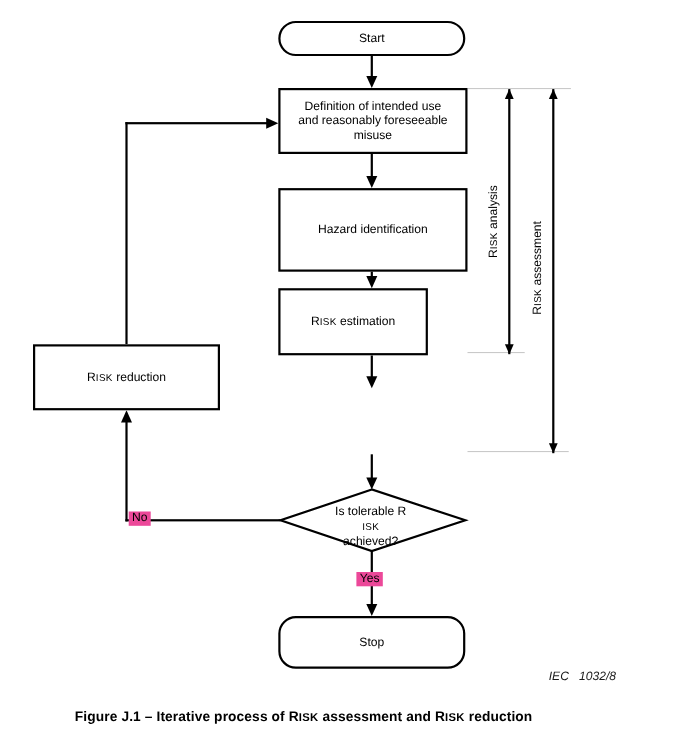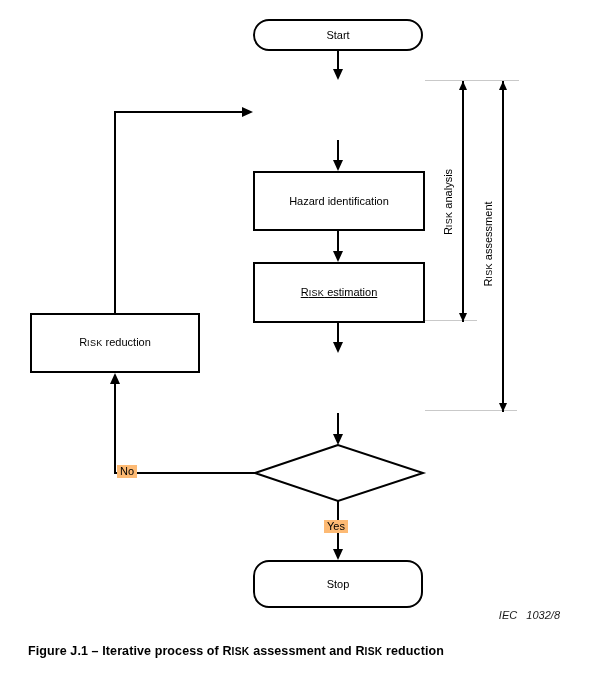--- a/index.html
+++ b/index.html
@@ -18,31 +18,31 @@
   .vline, .hline { position:absolute; background:#000; }
   .vline { width:2px; }
   .hline { height:2px; }
   .vthin { position:absolute; background:#000; width:1.5px; }
   .gline { position:absolute; height:1px; background:#c9c9c9; }
   .ah-down  { position:absolute; width:0; height:0; border-left:5px solid transparent; border-right:5px solid transparent; border-top:11px solid #000; }
   .ah-up    { position:absolute; width:0; height:0; border-left:5px solid transparent; border-right:5px solid transparent; border-bottom:11px solid #000; }
   .ah-right { position:absolute; width:0; height:0; border-top:5px solid transparent; border-bottom:5px solid transparent; border-left:11px solid #000; }
   .ah-up-s   { position:absolute; width:0; height:0; border-left:4px solid transparent; border-right:4px solid transparent; border-bottom:9px solid #000; }
   .ah-down-s { position:absolute; width:0; height:0; border-left:4px solid transparent; border-right:4px solid transparent; border-top:9px solid #000; }
-  .edge-label { position:absolute; background:#fdba74; font-size:11px; line-height:13px; padding:0 3px; }
+  .edge-label { position:absolute; background:#ec4899; font-size:11px; line-height:13px; padding:0 3px; }
   .vlabel {
     position:absolute; font-size:11px; line-height:13px; text-align:center;
     transform:rotate(-90deg); white-space:nowrap;
   }
   .decision-text {
     position:absolute; font-size:11px; line-height:13.5px; text-align:center;
   }
   .decision-text span { display:inline-block; width:130px; }
   .sc { font-size:0.82em; letter-spacing:0.3px; }
-  .caption { position:absolute; font-weight:bold; font-size:12.5px; letter-spacing:0.1px; }
+  .caption { position:absolute; font-weight:bold; font-size:12.5px; letter-spacing:0.1px;margin-left:40px; }
   .source  { position:absolute; font-style:italic; font-size:11px; white-space:pre; color:#1a1a1a; }
   .diamond-svg { position:absolute; }
 </style>
 </head>
 <body>
 
 <div id="canvas">
 
   <div class="gline" style="left:425px; top:80px;  width:94px;"></div>
   <div class="gline" style="left:425px; top:320px; width:52px;"></div>
@@ -83,37 +83,43 @@
 
   <div class="vthin" style="left:502px; top:81px; height:331px;"></div>
   <div class="ah-up-s" style="left:499px; top:81px;"></div>
   <div class="ah-down-s" style="left:499px; top:403px;"></div>
   <div class="vlabel" style="left:429px; top:237px; width:120px;">R<span class="sc">ISK</span> assessment</div>
 
   <div class="node terminator" style="left:253px; top:19px; width:170px; height:32px;">
     <span>Start</span>
   </div>
 
+  <div class="node" style="left:253px; top:80px; width:172px; height:60px;">
+    <span style="width:140px;">Definition of intended use and reasonably foreseeable misuse</span>
+  </div>
 
-  <div class="node" style="left:253px; top:171px; width:172px; height:60px;">
+  <div class="node" style="left:253px; top:171px; width:172px; height:76px;">
     <span>Hazard identification</span>
   </div>
 
-  <div class="node" style="left:253px; top:262px; width:172px; height:61px;text-decoration:underline;">
+  <div class="node" style="left:253px; top:262px; width:136px; height:61px;">
     <span>R<span class="sc">ISK</span> estimation</span>
   </div>
 
 
   <div class="node" style="left:30px; top:313px; width:170px; height:60px;text-align:center;">
     <span>R<span class="sc">ISK</span> reduction</span>
   </div>
 
   <svg class="diamond-svg" style="left:251px; top:441px;" width="176" height="64" viewBox="0 0 176 64">
     <polygon points="87,4 4,32 87,60 172,32" fill="#ffffff" stroke="#000000" stroke-width="2"></polygon>
   </svg>
+  <div class="decision-text" style="left:253px; top:459px; width:168px;">
+    <span>Is tolerable R<span class="sc">ISK</span> achieved?</span>
+  </div>
 
   <div class="node terminator" style="left:253px; top:560px; width:170px; height:48px;">
     <span>Stop</span>
   </div>
 
   <div class="source" style="right:54px; top:609px;">IEC   1032/8</div>
   <div class="caption" style="left:28px; top:644px;">Figure J.1 – Iterative process of R<span class="sc">ISK</span> assessment and R<span class="sc">ISK</span> reduction</div>
 
 </div>
 

